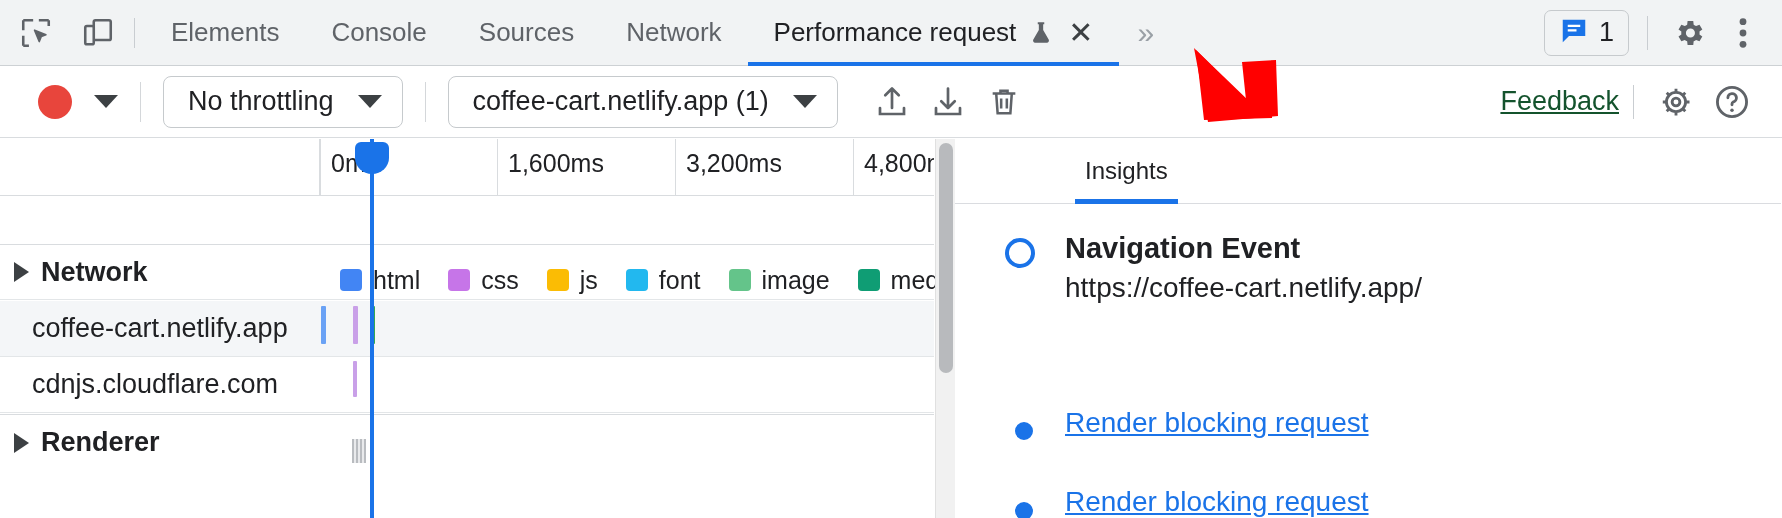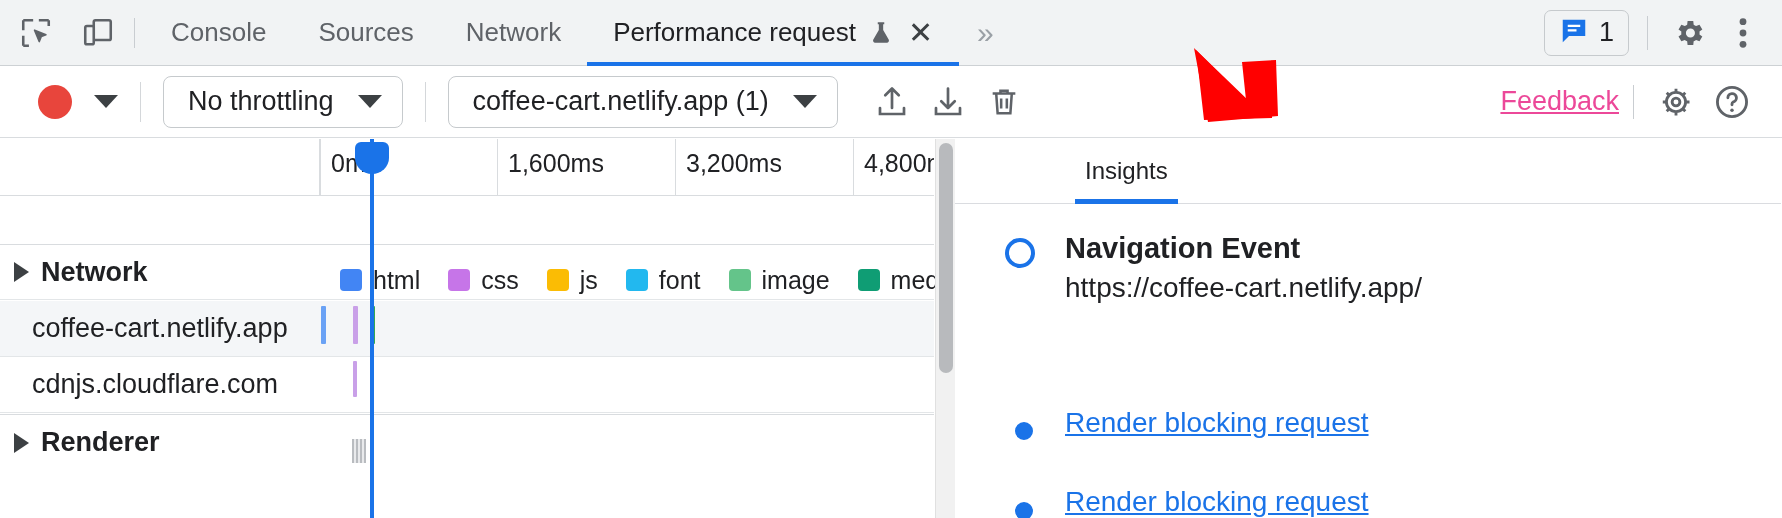--- a/index.html
+++ b/index.html
@@ -69,21 +69,21 @@
   .caret-wrap { margin-left:22px; display:flex; align-items:center; }
   .tbsep2 { width:1px; height:40px; background:#d4d7da; margin:0 22px; }
   .select {
     display:flex; align-items:center; gap:24px;
     height:52px; border:1px solid #c6cacd; border-radius:8px;
     padding:0 20px 0 24px; background:#fff;
   }
   .select .lbl { font-size:27px; color:#202124; white-space:nowrap; }
   .tool-ico { width:56px; height:56px; display:flex; align-items:center; justify-content:center; color:#5f6368; }
   .feedback {
-    font-size:27px; color:#ec4899; text-decoration:underline; white-space:nowrap;
+    font-size:27px; color:#14532d; text-decoration:underline; white-space:nowrap;
   }
 
   
   .red-arrow { position:absolute; left:1188px; top:44px; z-index:60; pointer-events:none; }
 
   
   .main { position:absolute; left:0; top:139px; width:1782px; height:379px; display:flex; }
   .left-pane { position:relative; width:955px; height:379px; background:#fff; border-right:1px solid #d9dcdf; }
   .right-pane { position:relative; width:826px; height:379px; background:#fff; }
 
@@ -178,20 +178,23 @@
     <div class="tb-icon">
       <svg width="34" height="34" viewBox="0 0 24 24" fill="none" stroke="#5f6368" stroke-width="1.8">
         <rect x="9" y="3" width="12" height="14" rx="1.2"></rect>
         <rect x="3" y="7" width="6" height="13" rx="1.2" fill="#f1f3f4"></rect>
       </svg>
     </div>
 
     <div class="tb-sep"></div>
 
     <div class="tabs">
+      <div class="tab">
+        <span>Elements</span>
+      </div>
       <div class="tab">
         <span>Console</span>
       </div>
       <div class="tab">
         <span>Sources</span>
       </div>
       <div class="tab">
         <span>Network</span>
       </div>
       <div class="tab active">

